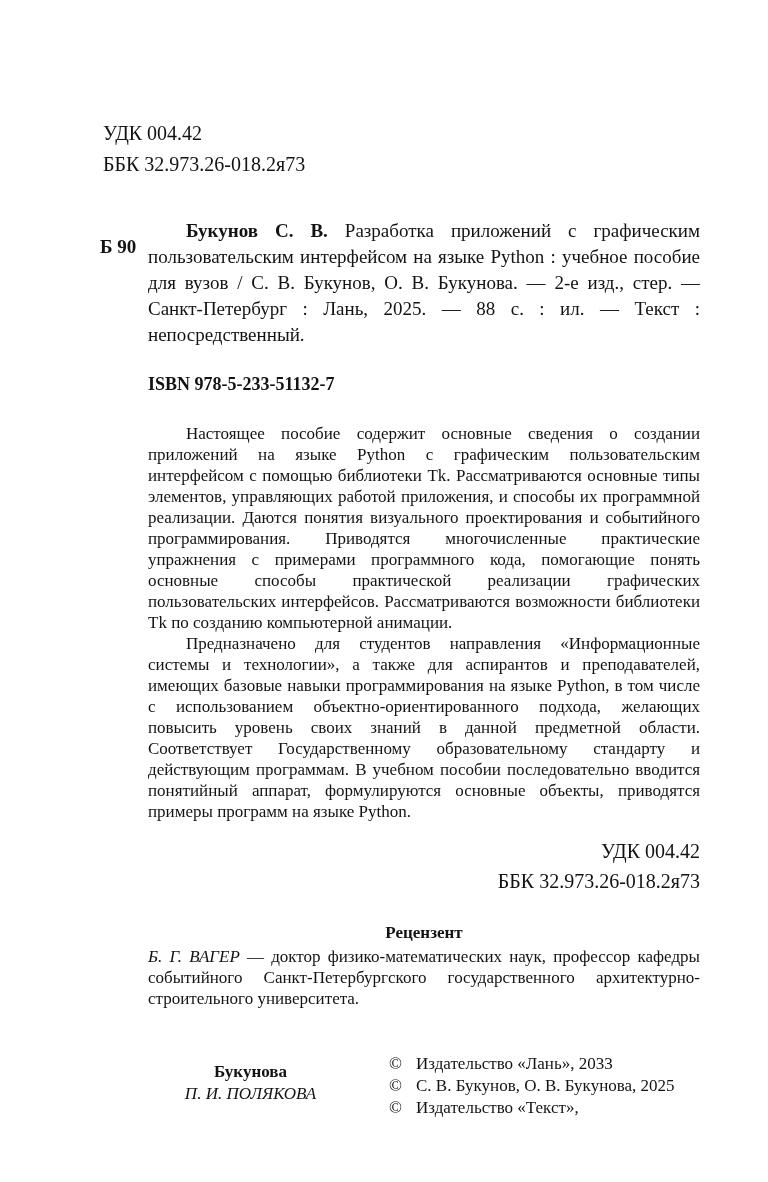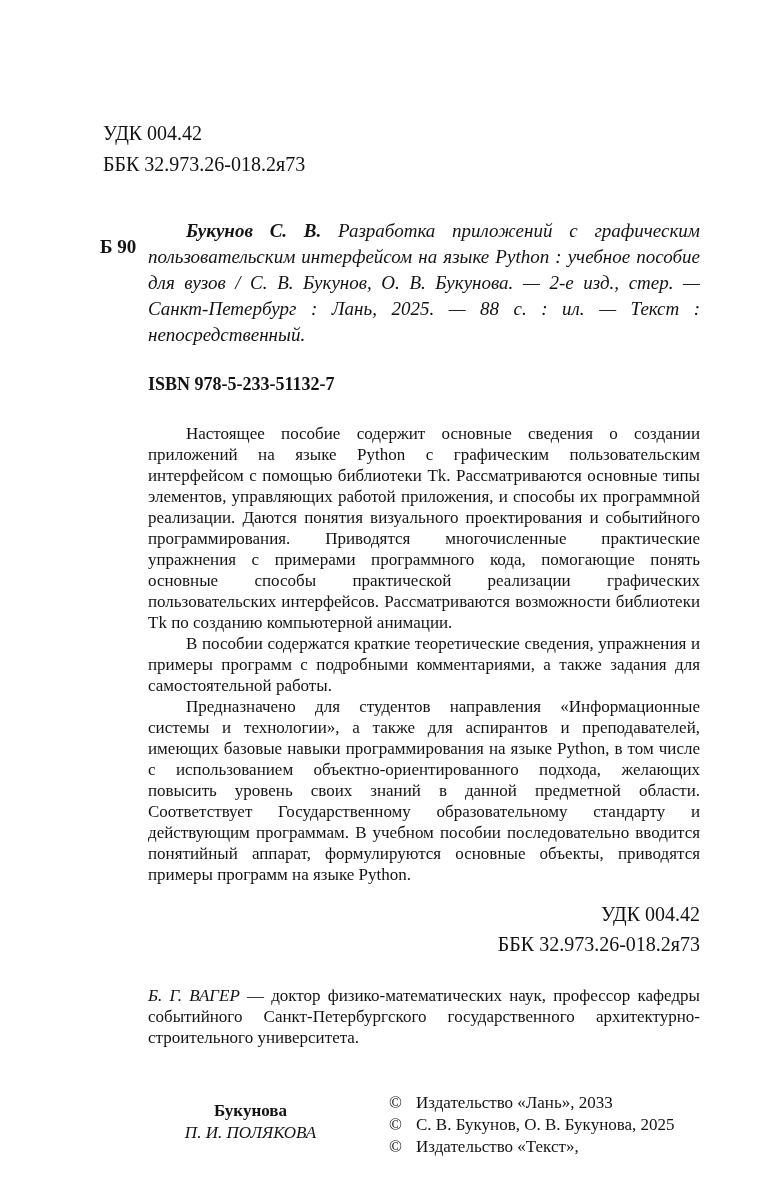--- a/index.html
+++ b/index.html
@@ -37,21 +37,20 @@
     top: 18px;
     font-size: 19px;
     font-weight: bold;
   }
   .biblio-text {
     margin: 0 76px 0 140px;
     font-size: 19px;
     line-height: 26px;
     text-align: justify;
     text-indent: 38px;
-    font-style: italic;
   }
   .biblio-text .author { font-weight: bold; }
 
   .isbn {
     margin: 26px 76px 0 140px;
     font-size: 18px;
     font-weight: bold;
   }
 
   .annotation {
@@ -111,30 +110,30 @@
 
   <div class="biblio">
     <div class="biblio-code">Б 90</div>
     <p class="biblio-text"><span class="author">Букунов С. В.</span><span> Разработка приложений с графическим пользовательским интерфейсом на языке Python : учебное пособие для вузов / С. В. Букунов, О. В. Букунова. — 2-е изд., стер. — Санкт-Петербург : Лань, 2025. — 88 с. : ил. — Текст : непосредственный.</span></p>
   </div>
 
   <div class="isbn">ISBN 978-5-233-51132-7</div>
 
   <div class="annotation">
     <p>Настоящее пособие содержит основные сведения о создании приложений на языке Python с графическим пользовательским интерфейсом с помощью библиотеки Tk. Рассматриваются основные типы элементов, управляющих работой приложения, и способы их программной реализации. Даются понятия визуального проектирования и событийного программирования. Приводятся многочисленные практические упражнения с примерами программного кода, помогающие понять основные способы практической реализации графических пользовательских интерфейсов. Рассматриваются возможности библиотеки Tk по созданию компьютерной анимации.</p>
-    <p>В пособии содержатся краткие теоретические сведения, упражнения и примеры программ с подробными комментариями, а также задания для самостоятельной работы.</p>
     <p>Предназначено для студентов направления «Информационные системы и технологии», а также для аспирантов и преподавателей, имеющих базовые навыки программирования на языке Python, в том числе с использованием объектно-ориентированного подхода, желающих повысить уровень своих знаний в данной предметной области. Соответствует Государственному образовательному стандарту и действующим программам. В учебном пособии последовательно вводится понятийный аппарат, формулируются основные объекты, приводятся примеры программ на языке Python.</p>
   </div>
 
   <div class="codes-bottom">
     <div>УДК 004.42</div>
     <div>ББК 32.973.26-018.2я73</div>
   </div>
 
   <div class="reviewer">
+    <p class="reviewer-heading">Рецензент</p>
     <p class="reviewer-text"><span class="reviewer-name">Б. Г. ВАГЕР</span><span> — доктор физико-математических наук, профессор кафедры событийного Санкт-Петербургского государственного архитектурно-строительного университета.</span></p>
   </div>
 
   <div class="credits">
     <div class="credits-left">
       <div class="cover-label">Букунова</div>
       <div class="cover-name">П. И. ПОЛЯКОВА</div>
     </div>
     <div class="credits-right">
       <div class="copyright-row">

